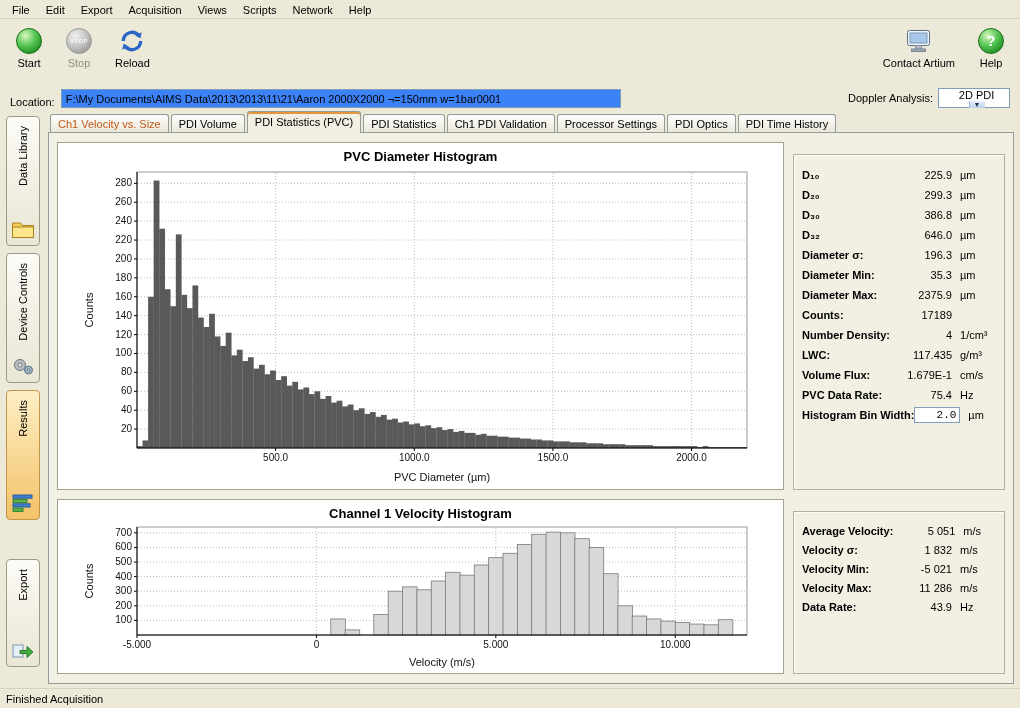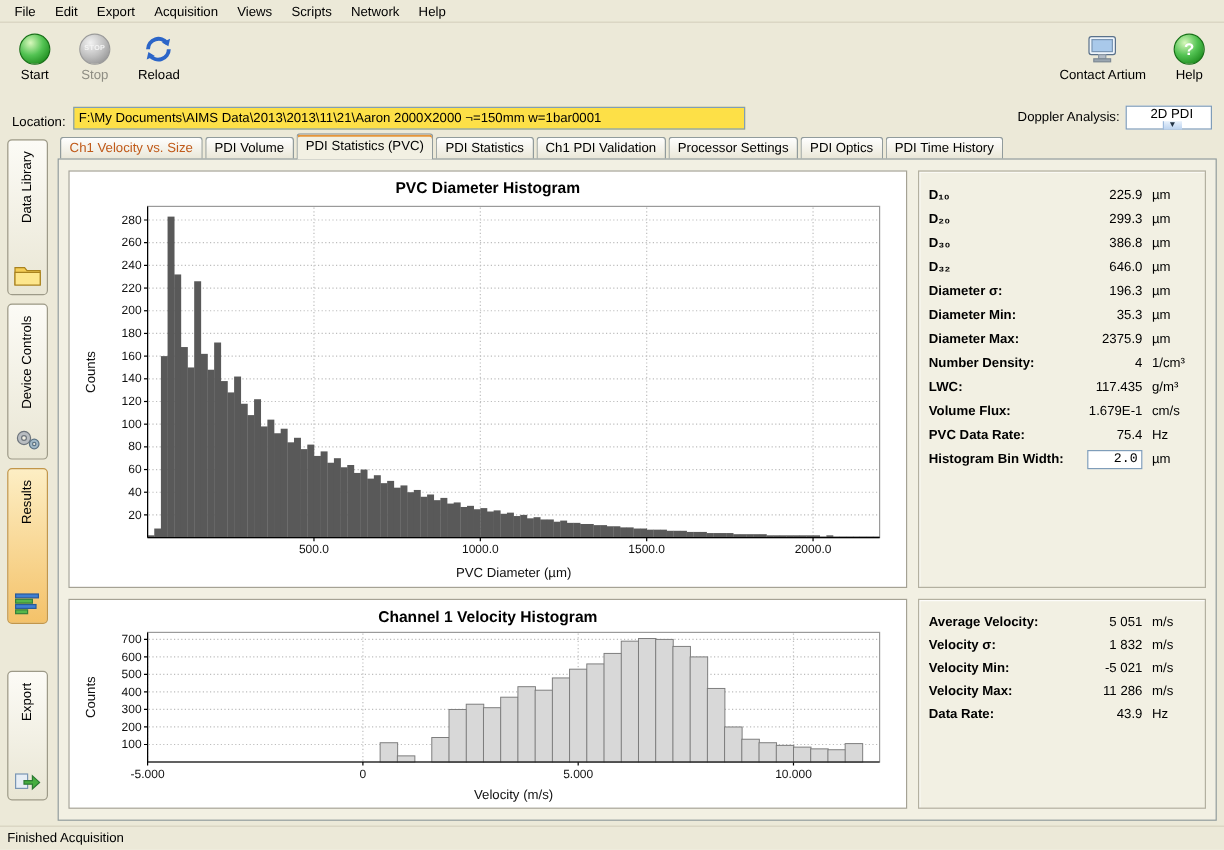--- a/index.html
+++ b/index.html
@@ -22,21 +22,21 @@
   .tool-btn.disabled { cursor:default; }
   .tool-btn.disabled .tool-label { color:#8e8d83; }
   .tool-icon { height:27px; display:flex; align-items:center; }
   .sphere { width:26px; height:26px; border-radius:50%; display:inline-flex; align-items:center; justify-content:center; position:relative;}
   .sphere.green { background:radial-gradient(circle at 35% 28%, #d8f8bc, #53c353 45%, #1c8a1c 85%); border:1px solid #166f16;}
   .sphere.gray  { background:radial-gradient(circle at 35% 28%, #f2f2f2, #bfbfbf 50%, #8f8f8f 90%); border:1px solid #9a9a9a;}
   .sphere .glyph { font-weight:bold; color:#fff; font-size:14px; line-height:1;}
   .sphere .stop-text { font-weight:bold; color:#f4f4f4; font-size:6px; letter-spacing:.3px; line-height:1;}
   
   .location-bar { height:27px; display:flex; align-items:flex-end; gap:6px; padding:0 10px; flex:0 0 auto;}
-  .location-input { width:560px; height:19px; border:1px solid #7f9db9; background:#fde047; font-family:"Liberation Sans",sans-serif; font-size:11px; padding:1px 4px;}
+  .location-input { width:560px; height:19px; border:1px solid #7f9db9; background:#3b82f6; font-family:"Liberation Sans",sans-serif; font-size:11px; padding:1px 4px;}
   .doppler-group { margin-left:auto; display:flex; align-items:center; gap:5px;}
   .combo { display:flex; align-items:center; border:1px solid #7f9db9; background:#fff; height:20px; width:72px; padding-left:5px; cursor:default;flex-direction:column;}
   .combo-text { flex:1; }
   .combo-arrow { width:16px; height:18px; background:linear-gradient(#e8f1fc,#bad2ef); border-left:1px solid #9ebbdd; display:flex; align-items:center; justify-content:center; font-size:7px; color:#234;}
   
   .main { flex:1 1 auto; display:flex; min-height:0;}
   .sidebar { width:46px; padding-top:8px; display:flex; flex-direction:column; align-items:center; flex:0 0 auto;}
   .side-tab { width:34px; height:130px; margin-bottom:7px; border:1px solid #9d9a88; border-radius:4px;
     background:linear-gradient(180deg,#fcfbf6,#e9e6d4);
     display:flex; flex-direction:column; align-items:center; justify-content:space-between;
@@ -55,21 +55,21 @@
   .content-panel { flex:1 1 auto; border:1px solid #919b9c; background:#f2f0e3; padding:9px 8px; display:flex; flex-direction:column; gap:9px; min-height:0; z-index:1;justify-content:space-between;}
   .section { display:flex; gap:9px; }
   .section.top { height:349px; }
   .section.bottom { height:176px; }
   
   .chart-box { flex:1 1 auto; background:#fff; border:1px solid #a5a294; padding:4px 6px 2px 6px; display:flex; flex-direction:column; align-items:center; min-width:0;}
   .chart-title { font-weight:bold; font-size:13px; padding:2px 0 2px 0; }
   svg .tick { font-family:"Liberation Sans",sans-serif; font-size:10px; fill:#111;}
   svg .axis-label { font-family:"Liberation Sans",sans-serif; font-size:11px; fill:#111;}
   
-  .stats-box { width:240px; flex:0 0 auto; background:#f2f0e3; border:1px solid #b3b0a0; box-shadow:inset 1px 1px 0 rgba(255,255,255,.8); padding:10px 10px 6px 8px;}
+  .stats-box { width:212px; flex:0 0 auto; background:#f2f0e3; border:1px solid #b3b0a0; box-shadow:inset 1px 1px 0 rgba(255,255,255,.8); padding:10px 10px 6px 8px;margin-top:12px;}
   .stat-row { display:flex; align-items:center; height:20px;}
   .stat-label { font-weight:bold; flex:1 1 auto; white-space:nowrap;}
   .stat-value { text-align:right; min-width:62px; white-space:nowrap;}
   .stat-unit { width:42px; padding-left:8px; white-space:nowrap;}
   .stat-input { width:46px; height:16px; border:1px solid #7f9db9; background:#fff; font-family:Liberation Mono, monospace; font-size:11px; text-align:right; padding:0 3px;}
   .stats-box.bottom .stat-row { height:19px; }
   
   .status-bar { height:20px; border-top:1px solid #d6d2bf; display:flex; align-items:center; padding:0 6px; flex:0 0 auto;}
 </style>
 </head>
@@ -411,20 +411,25 @@
               <span class="stat-label">Diameter Min:</span>
               <span class="stat-value">35.3</span>
               <span class="stat-unit">µm</span>
             </div>
             <div class="stat-row">
               <span class="stat-label">Diameter Max:</span>
               <span class="stat-value">2375.9</span>
               <span class="stat-unit">µm</span>
             </div>
             <div class="stat-row">
+              <span class="stat-label">Counts:</span>
+              <span class="stat-value">17189</span>
+              <span class="stat-unit"></span>
+            </div>
+            <div class="stat-row">
               <span class="stat-label">Number Density:</span>
               <span class="stat-value">4</span>
               <span class="stat-unit">1/cm³</span>
             </div>
             <div class="stat-row">
               <span class="stat-label">LWC:</span>
               <span class="stat-value">117.435</span>
               <span class="stat-unit">g/m³</span>
             </div>
             <div class="stat-row">

